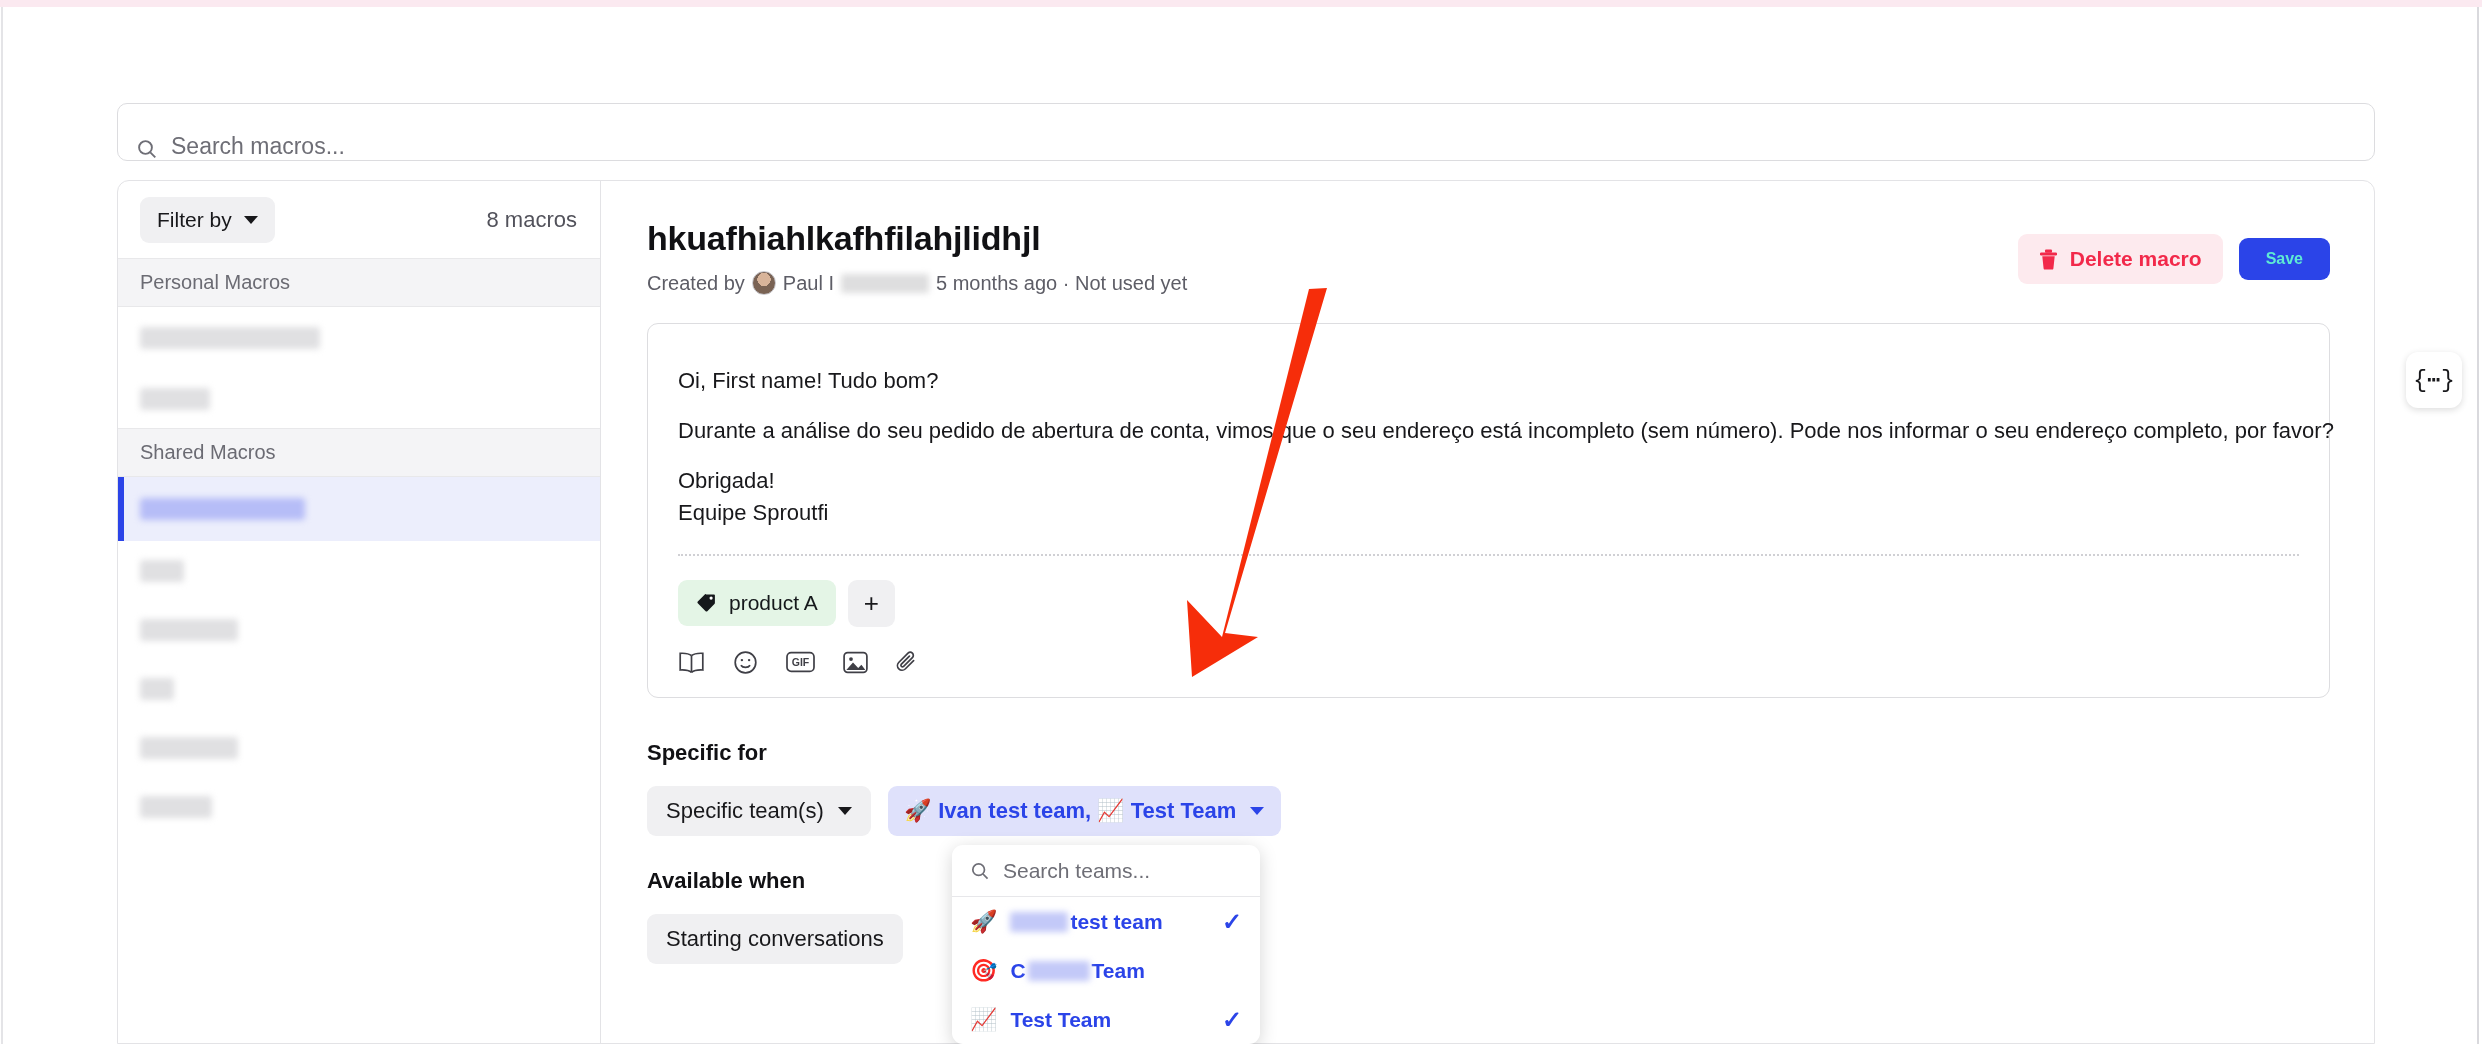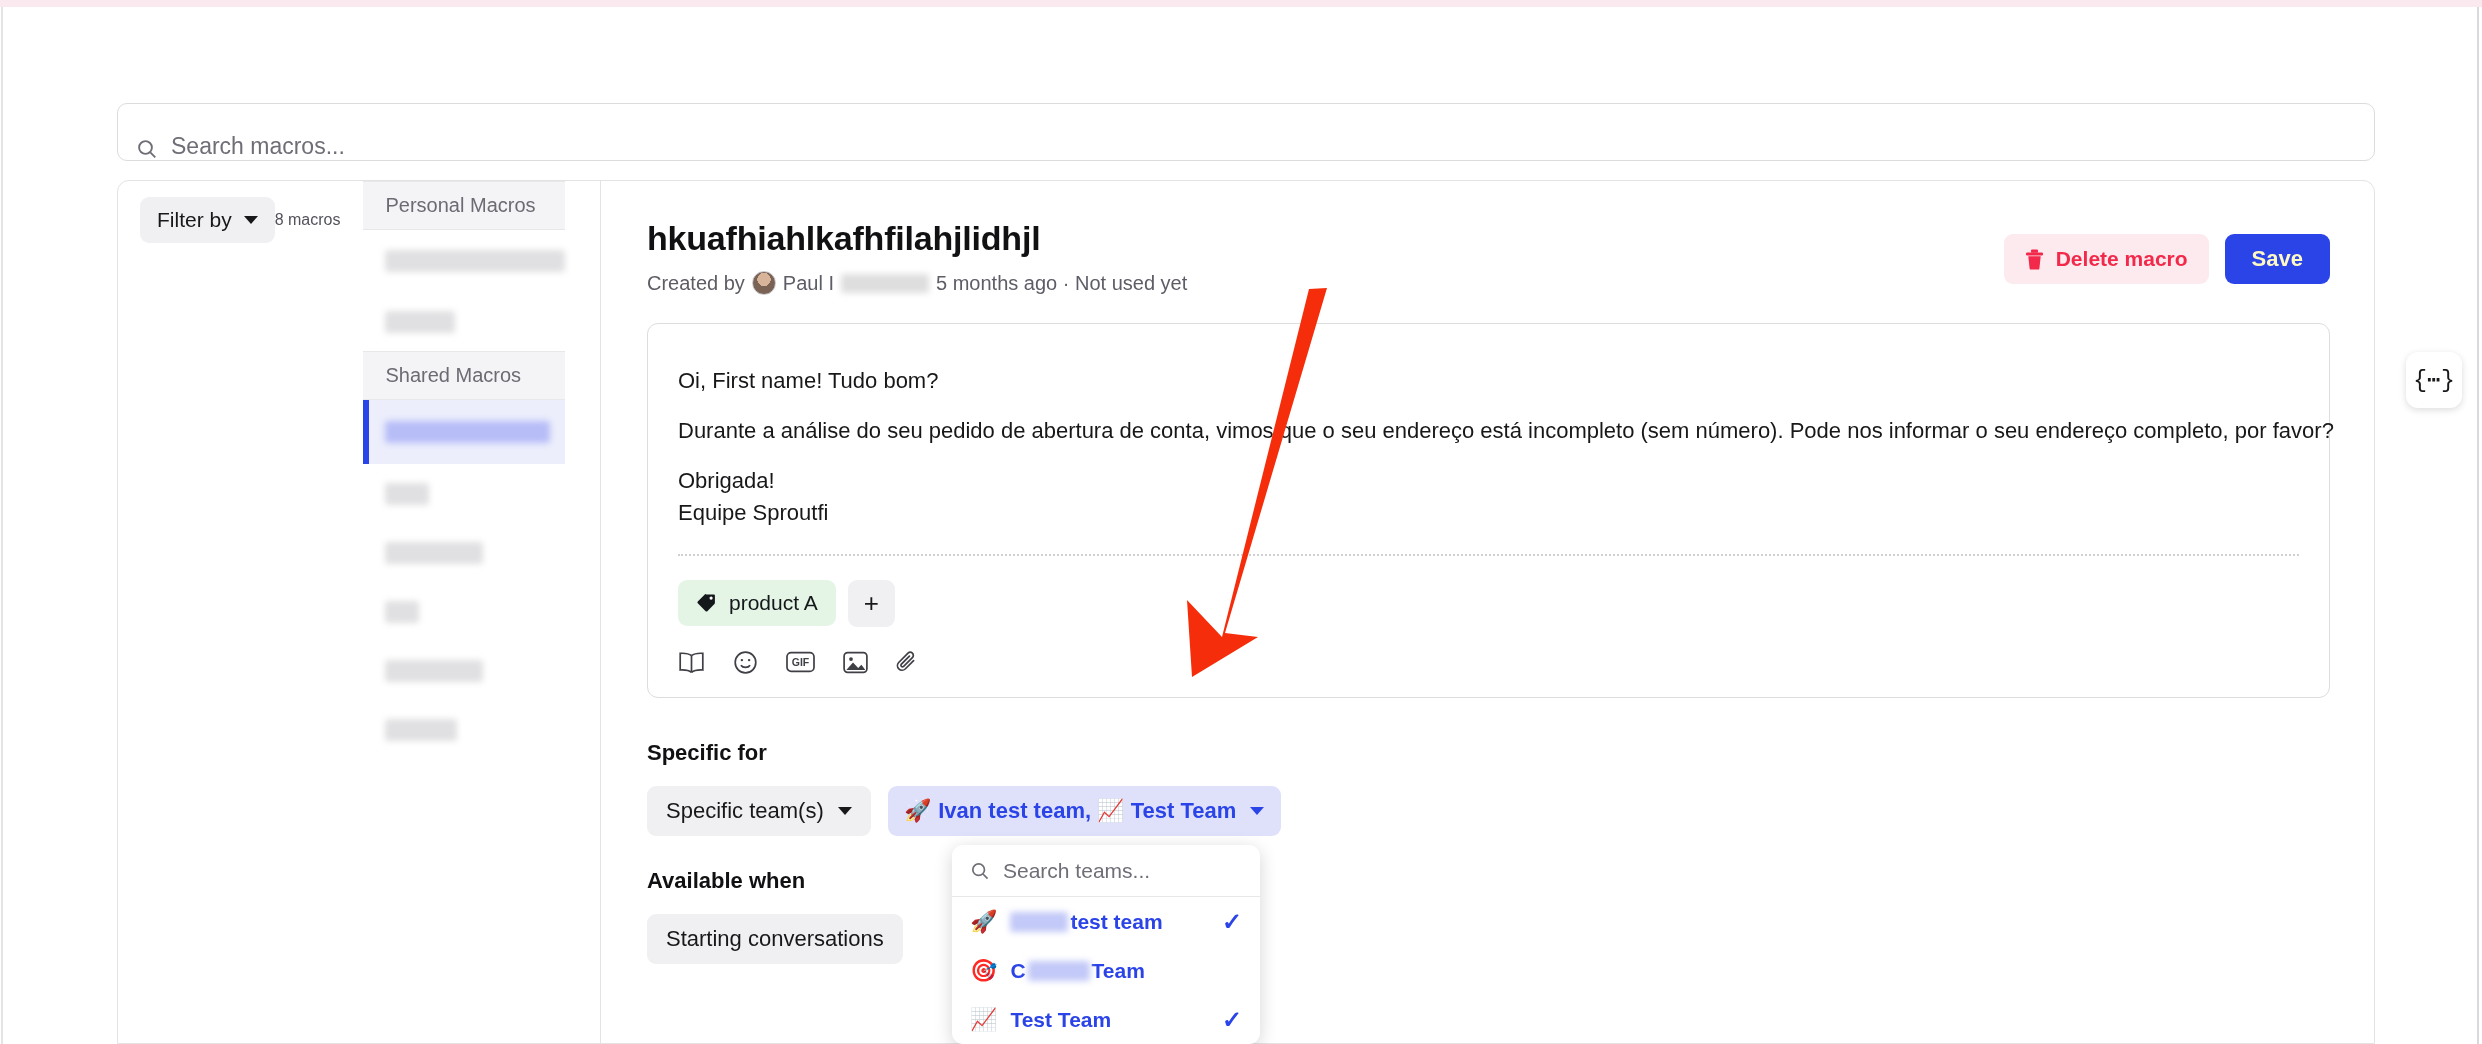--- a/index.html
+++ b/index.html
@@ -36,34 +36,34 @@
 
   
   .panel {
     position: absolute; left: 117px; top: 180px; width: 2258px; height: 864px;
     background: #fff; border: 1px solid #e3e3e6;
     border-radius: 12px 12px 0 0;
     display: flex; overflow: hidden;
   }
 
   
-  .lcol { width: 540px; border-right: 1px solid #e3e3e6; display: flex; flex-direction: row; }
+  .lcol { width: 540px; border-right: 1px solid #e3e3e6; display: flex; flex-direction: column; }
   .lcol-top {
     height: 77px; display: flex; align-items: center; justify-content: space-between;
     padding: 0 23px 0 22px;
   }
   .filter-btn {
     background: #f0f0f2; border: none; border-radius: 9px;
     padding: 11px 17px; font-size: 21px; color: #18181b; font-weight: 400;
     display: flex; align-items: center; gap: 12px; cursor: pointer;
     font-family: "Liberation Sans", sans-serif;
   }
   .caret { width: 0; height: 0; border-left: 7px solid transparent;
            border-right: 7px solid transparent; border-top: 8px solid #18181b; }
-  .macro-count { font-size: 16px; color: #52525b; }
+  .macro-count { font-size: 22px; color: #52525b; }
 
   .group-head {
     background: #f4f4f6; border-top: 1px solid #e8e8ea; border-bottom: 1px solid #e8e8ea;
     padding: 12px 0 12px 22px; font-size: 20px; color: #6b6b73;
   }
   .mitem { position: relative; display: flex; align-items: center; padding-left: 22px; }
   .mitem.sel { background: #eceefc; }
   .mitem.sel::before {
     content: ""; position: absolute; left: 0; top: 0; bottom: 0; width: 6px; background: #2b44e8;
   }
@@ -83,22 +83,22 @@
   .meta-redact { display: inline-block; width: 88px; height: 19px; border-radius: 2px;
                  background: #dededf; filter: blur(3px); }
 
   .actions { display: flex; align-items: center; gap: 16px; margin-top: 4px; }
   .btn-del {
     background: #fdeaee; color: #f2294a; border: none; border-radius: 9px;
     padding: 13px 21px; font-size: 21px; font-weight: bold; cursor: pointer;
     display: flex; align-items: center; gap: 12px; font-family: "Liberation Sans", sans-serif;
   }
   .btn-save {
-    background: #2b44e8; color: #fef9c3; border: none; border-radius: 9px;
-    padding: 12px 27px; font-size: 22px; font-weight: bold; cursor: pointer;
+    background: #2b44e8; color: #5eead4; border: none; border-radius: 9px;
+    padding: 12px 27px; font-size: 16px; font-weight: bold; cursor: pointer;
     font-family: "Liberation Sans", sans-serif;
   }
 
   .editor {
     margin-top: 28px; border: 1px solid #dddde0; border-radius: 11px;
     background: #fff; padding: 41px 30px 22px 30px; width: 1683px;
   }
   .etext { font-size: 22px; line-height: 1.42; color: #18181b; white-space: nowrap; }
   .egap { height: 19px; }
   .dotted { border-top: 2px dotted #d0d0d4; margin: 26px 0 0 0; }

